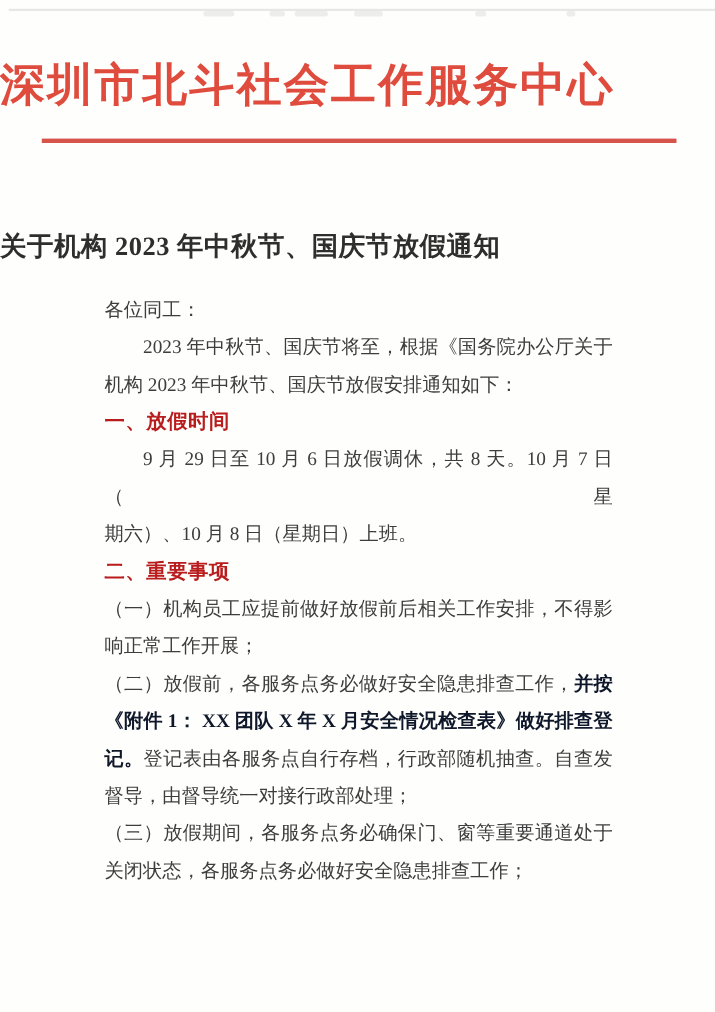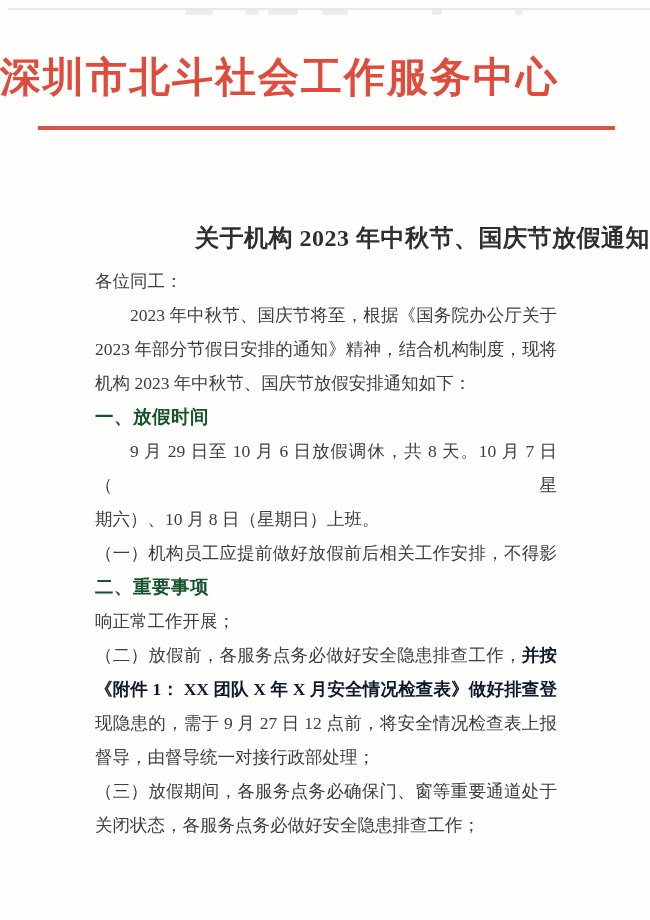--- a/index.html
+++ b/index.html
@@ -33,40 +33,40 @@
   }
   .red-rule{
     position:absolute;top:126px;left:38px;width:577px;height:4px;
   }
   .doc-number{
     position:absolute;top:179px;right:87px;
     font-size:17px;color:#474747;
     letter-spacing:1px;white-space:nowrap;
   }
   .notice-title{
-    position:absolute;top:222px;left:0;width:650px;
-    text-align:right;
+    position:absolute;top:208px;left:0;width:650px;
+    text-align:left;
     font-size:24px;font-weight:bold;color:#2e2e2e;
     letter-spacing:0.5px;white-space:nowrap;
   }
   .notice-body{
     position:absolute;top:264px;left:95px;width:462px;
     font-size:17.5px;line-height:34px;
     color:#3d3d3d;
   }
   .line{white-space:nowrap;}
   .line.justify{
     white-space:normal;
     text-align:justify;
     text-align-last:justify;
   }
   .line.indent{text-indent:2em;}
   .line.heading{
     font-family:"Liberation Sans","DejaVu Sans",sans-serif;
-    font-weight:bold;font-size:18.5px;color:#14532d;
+    font-weight:bold;font-size:18.5px;color:#b91c1c;
     letter-spacing:0.5px;
   }
   .bold{font-weight:bold;color:#0f172a;}
 </style>
 </head>
 <body>
 
 <div id="page" style="background: rgb(254, 254, 252);">
 
   <div class="scan-edge"></div>
@@ -80,29 +80,28 @@
   <div class="org-name" style="color: rgb(223, 76, 62);">深圳市北斗社会工作服务中心</div>
 
   <div class="red-rule" style="background: rgb(214, 84, 74);"></div>
 
 
   <div class="notice-title">关于机构 2023 年中秋节、国庆节放假通知</div>
 
   <div class="notice-body" style="color: rgb(61, 61, 61);">
       <div class="line"><span>各位同工：</span></div>
       <div class="line indent justify"><span>2023 年中秋节、国庆节将至，根据《国务院办公厅关于</span></div>
-      <div class="line justify"><span>2023 年部分节假日安排的通知》精神，结合机构制度，现将</span></div>
       <div class="line"><span>机构 2023 年中秋节、国庆节放假安排通知如下：</span></div>
       <div class="line heading"><span>一、放假时间</span></div>
       <div class="line indent justify"><span>9 月 29 日至 10 月 6 日放假调休，共 8 天。10 月 7 日（星</span></div>
       <div class="line"><span>期六）、10 月 8 日（星期日）上班。</span></div>
+      <div class="line heading"><span>二、重要事项</span></div>
       <div class="line justify"><span>（一）机构员工应提前做好放假前后相关工作安排，不得影</span></div>
-      <div class="line heading"><span>二、重要事项</span></div>
       <div class="line"><span>响正常工作开展；</span></div>
       <div class="line justify"><span>（二）放假前，各服务点务必做好安全隐患排查工作，</span><span class="bold">并按</span></div>
       <div class="line justify"><span class="bold">《附件 1：  XX 团队 X 年 X 月安全情况检查表》做好排查登</span></div>
-      <div class="line justify"><span>现隐患的，需于 9 月 27 日 12 点前，将安全情况检查表上报</span></div>
+      <div class="line justify"><span class="bold">记。</span><span>登记表由各服务点自行存档，行政部随机抽查。自查发</span></div>
       <div class="line"><span>督导，由督导统一对接行政部处理；</span></div>
       <div class="line justify"><span>（三）放假期间，各服务点务必确保门、窗等重要通道处于</span></div>
       <div class="line"><span>关闭状态，各服务点务必做好安全隐患排查工作；</span></div>
     </div>
 
 </div>
 
 </body></html>

